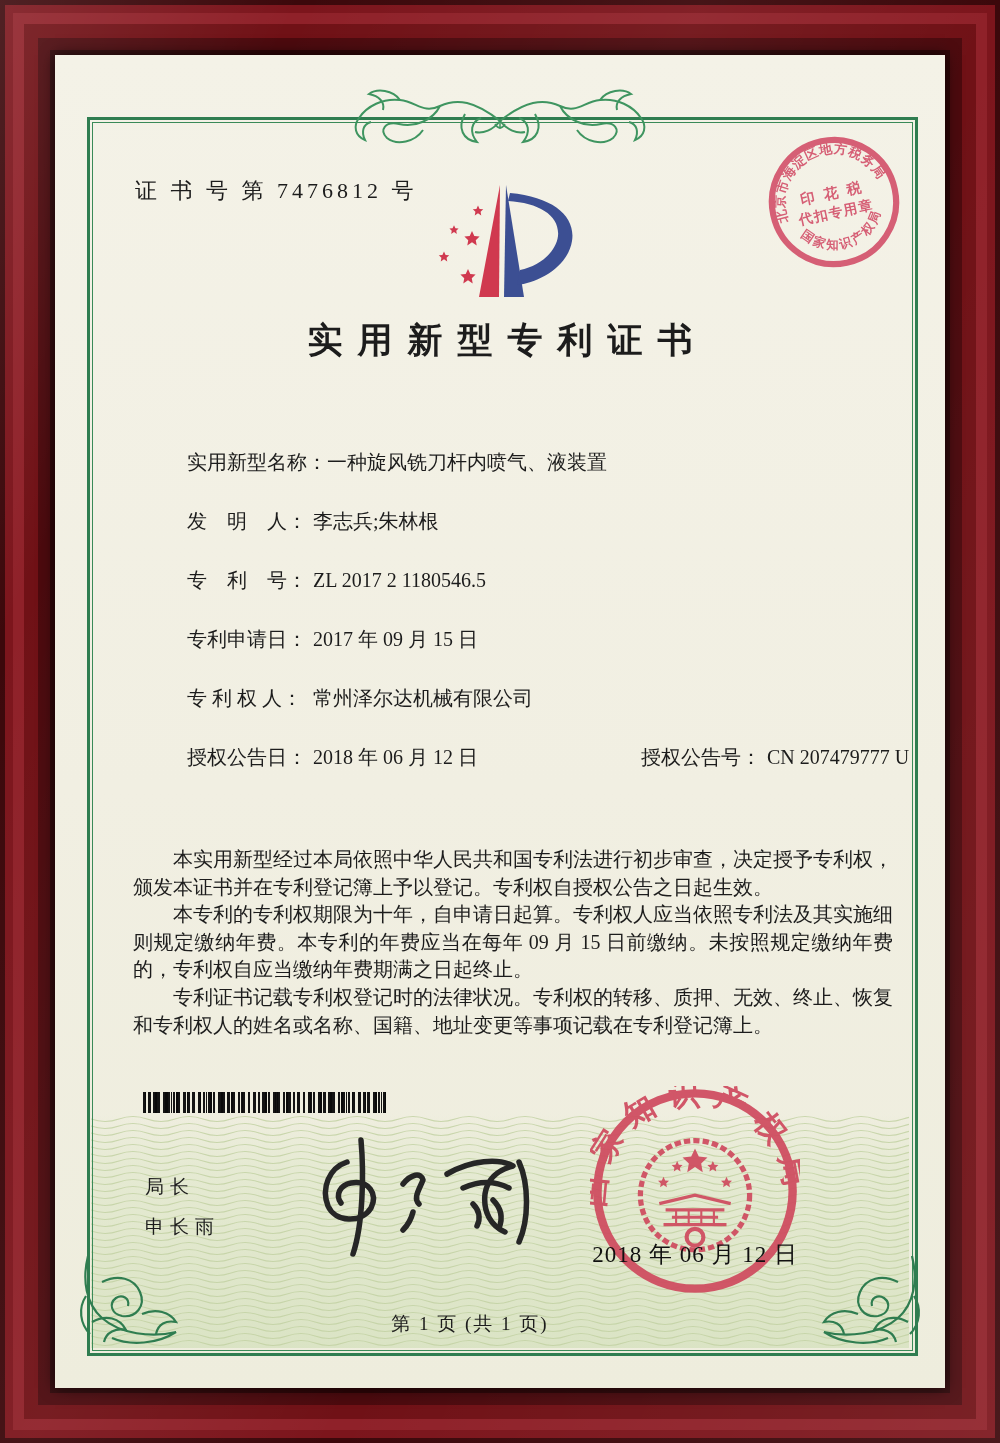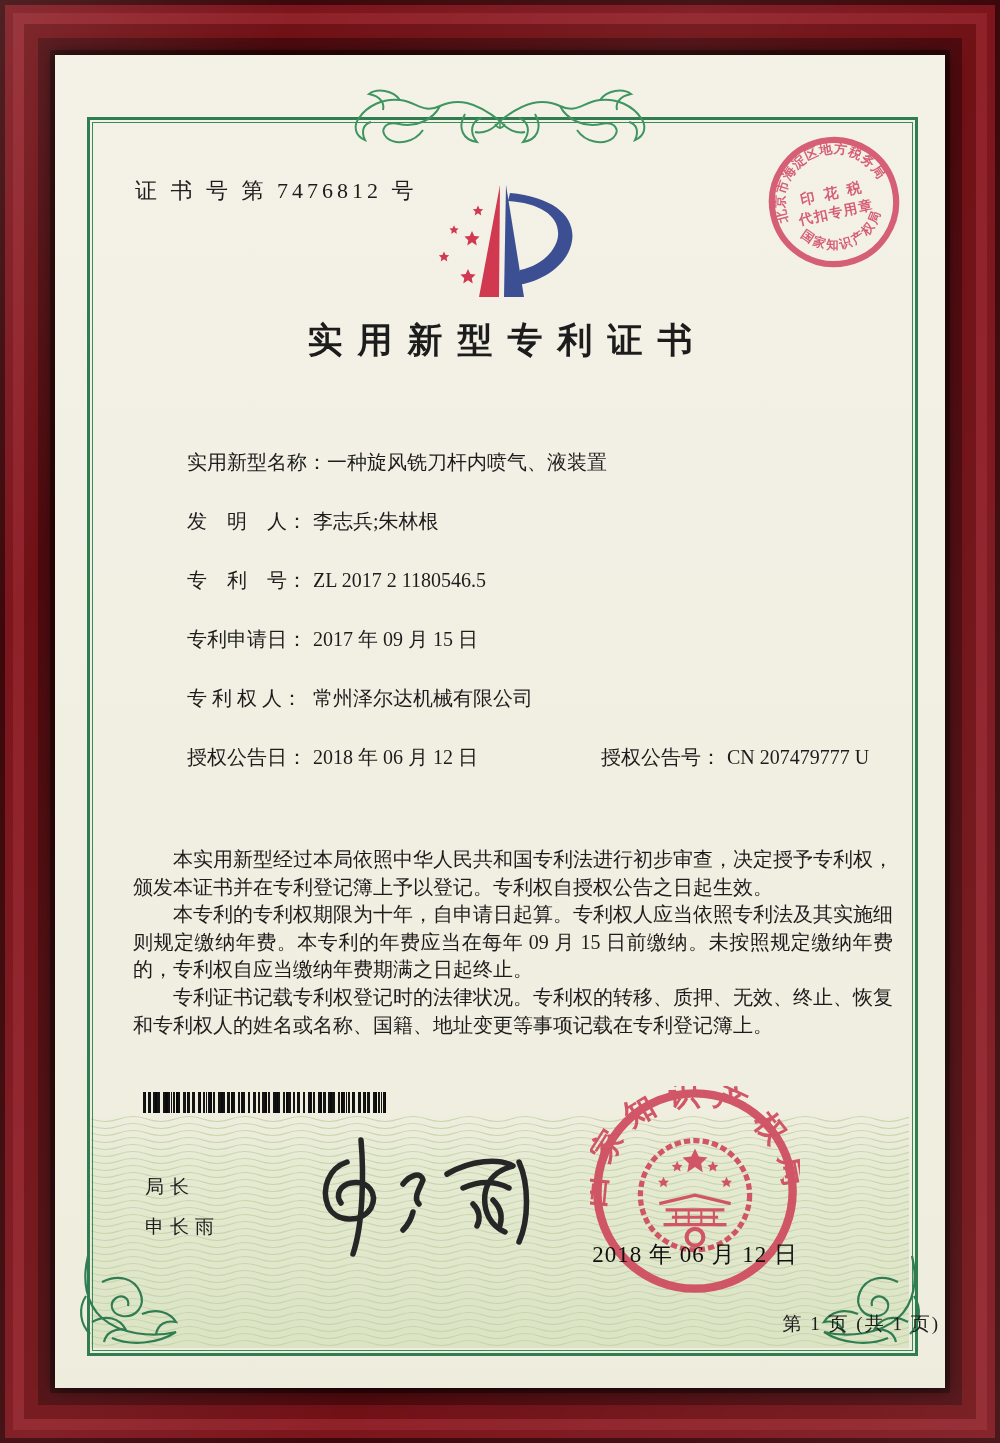--- a/index.html
+++ b/index.html
@@ -39,21 +39,21 @@
   .cert-no{position:absolute;left:135px;top:176px;font-size:22px;letter-spacing:4px;}
   .logo{position:absolute;left:420px;top:181px;}
   .title{position:absolute;left:0;top:317px;width:1000px;text-align:center;
          font-size:35px;font-weight:700;letter-spacing:15px;text-indent:15px;}
 
   .fields{position:absolute;left:143px;top:449px;width:770px;font-size:20px;line-height:27px;}
   .field-row{display:flex;margin-bottom:32px;margin-left:44px;}
   .field-row .lbl{flex:none;min-width:126px;white-space:nowrap;}
   .field-row .val{max-width:630px;}
   .field-row.addr{margin-bottom:9px;}
-  .double{display:flex;}
+  .double{display:flex;gap:40px;}
   .double .pair-left{flex:none;width:414px;display:flex;}
   .double .pair-right{flex:none;display:flex;}
 
   .paras{position:absolute;left:133px;top:846px;width:760px;font-size:20px;
          line-height:27.6px;text-align:justify;}
   .paras p{margin:0;text-indent:2em;}
 
   .barcode{position:absolute;left:143px;top:1092px;width:243px;height:21px;
      background:
        repeating-linear-gradient(90deg,#141414 0 2px,rgba(0,0,0,0) 2px 5px),
@@ -64,21 +64,21 @@
   .signature{position:absolute;left:285px;top:1128px;}
 
   .seal-wrap{position:absolute;left:590px;top:1086px;width:210px;height:210px;}
   .seal-wrap svg{position:absolute;inset:0;opacity:.92;}
   .seal-date{position:absolute;left:0;top:153px;width:210px;text-align:center;
              font-size:23px;letter-spacing:1px;color:#101010;}
 
   .tax-stamp{position:absolute;left:765px;top:133px;width:138px;height:138px;
              transform:rotate(-12deg);opacity:.88;}
 
-  .footer{position:absolute;left:0;top:1311px;width:940px;text-align:right;font-size:19px;
+  .footer{position:absolute;left:0;top:1311px;width:940px;text-align:center;font-size:19px;
           letter-spacing:2px;}
 </style>
 </head>
 <body>
 
 <div class="page">
 
   <div class="frame"></div>
   <div class="frame-gloss"></div>
 

